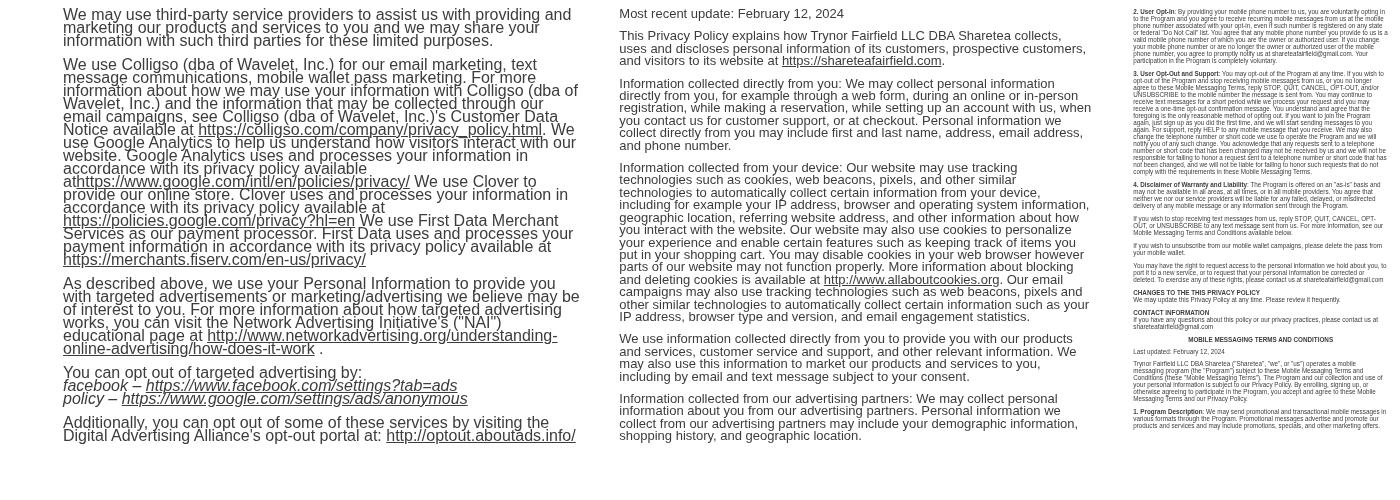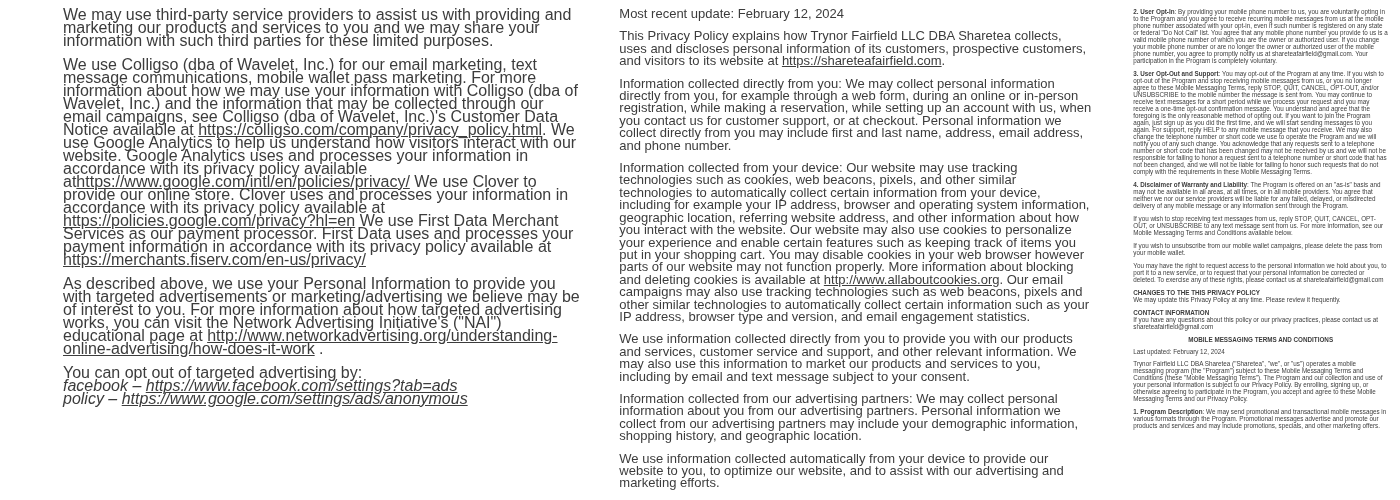--- a/index.html
+++ b/index.html
@@ -36,39 +36,39 @@
     <p class="indent"><span>We use Colligso (dba of Wavelet, Inc.) for our email marketing, text message communications, mobile wallet pass marketing. For more information about how we may use your information with Colligso (dba of Wavelet, Inc.) and the information that may be collected through our email campaigns, see Colligso (dba of Wavelet, Inc.)'s Customer Data Notice available at </span><span class="link">https://colligso.com/company/privacy_policy.html</span><span>. </span><span>We use Google Analytics to help us understand how visitors interact with our website. Google Analytics uses and processes your information in accordance with its privacy policy available at</span><span class="link">https://www.google.com/intl/en/policies/privacy/</span><span> </span><span>We use Clover to provide our online store. Clover uses and processes your information in accordance with its privacy policy available at </span><span class="link">https://policies.google.com/privacy?hl=en</span><span> </span><span>We use First Data Merchant Services as our payment processor. First Data uses and processes your payment information in accordance with its privacy policy available at </span><span class="link">https://merchants.fiserv.com/en-us/privacy/</span></p>
 
     <p><span>As described above, we use your Personal Information to provide you with targeted advertisements or marketing/advertising we believe may be of interest to you. For more information about how targeted advertising works, you can visit the Network Advertising Initiative's ("NAI") educational page at </span><span class="link">http://www.networkadvertising.org/understanding-online-advertising/how-does-it-work</span><span> .</span></p>
 
     <div style="margin-bottom:11px;">
       <div>You can opt out of targeted advertising by:</div>
       <div class="optout-line"><span>facebook – </span><span class="link">https://www.facebook.com/settings?tab=ads</span></div>
       <div class="optout-line"><span>policy – </span><span class="link">https://www.google.com/settings/ads/anonymous</span></div>
     </div>
 
+    <p><span>Additionally, you can opt out of some of these services by visiting the Digital Advertising Alliance's opt-out portal at: </span><span class="link">http://optout.aboutads.info/</span></p>
 
     <div>
     </div>
   </div>
 
   <div class="col col-mid">
     <p>Most recent update: February 12, 2024</p>
 
     <p><span>This Privacy Policy explains how Trynor Fairfield LLC DBA Sharetea collects, uses and discloses personal information of its customers, prospective customers, and visitors to its website at </span><span class="link">https://shareteafairfield.com</span><span>.</span></p>
 
     <p><span>Information collected directly from you</span><span>: We may collect personal information directly from you, for example through a web form, during an online or in-person registration, while making a reservation, while setting up an account with us, when you contact us for customer support, or at checkout. Personal information we collect directly from you may include first and last name, address, email address, and phone number.</span></p>
 
     <p><span>Information collected from your device</span><span>: Our website may use tracking technologies such as cookies, web beacons, pixels, and other similar technologies to automatically collect certain information from your device, including for example your IP address, browser and operating system information, geographic location, referring website address, and other information about how you interact with the website. Our website may also use cookies to personalize your experience and enable certain features such as keeping track of items you put in your shopping cart. You may disable cookies in your web browser however parts of our website may not function properly. More information about blocking and deleting cookies is available at </span><span class="link">http://www.allaboutcookies.org</span><span>. Our email campaigns may also use tracking technologies such as web beacons, pixels and other similar technologies to automatically collect certain information such as your IP address, browser type and version, and email engagement statistics.</span></p>
 
     <p>We use information collected directly from you to provide you with our products and services, customer service and support, and other relevant information. We may also use this information to market our products and services to you, including by email and text message subject to your consent.</p>
 
     <p><span>Information collected from our advertising partners</span><span>: We may collect personal information about you from our advertising partners. Personal information we collect from our advertising partners may include your demographic information, shopping history, and geographic location.</span></p>
 
-    <p>We use information collected automatically from your device to provide our website to you, to optimize our website, and to assist with our advertising and marketing efforts.</p>
   </div>
 
   <div class="col col-right">
     <p><span class="fine-title">2. User Opt-In</span><span>: By providing your mobile phone number to us, you are voluntarily opting in to the Program and you agree to receive recurring mobile messages from us at the mobile phone number associated with your opt-in, even if such number is registered on any state or federal "Do Not Call" list. You agree that any mobile phone number you provide to us is a valid mobile phone number of which you are the owner or authorized user. If you change your mobile phone number or are no longer the owner or authorized user of the mobile phone number, you agree to promptly notify us at shareteafairfield@gmail.com. Your participation in the Program is completely voluntary.</span></p>
 
     <p><span class="fine-title">3. User Opt-Out and Support</span><span>: You may opt-out of the Program at any time. If you wish to opt-out of the Program and stop receiving mobile messages from us, or you no longer agree to these Mobile Messaging Terms, reply STOP, QUIT, CANCEL, OPT-OUT, and/or UNSUBSCRIBE to the mobile number the message is sent from. You may continue to receive text messages for a short period while we process your request and you may receive a one-time opt-out confirmation message. You understand and agree that the foregoing is the only reasonable method of opting out. If you want to join the Program again, just sign up as you did the first time, and we will start sending messages to you again. For support, reply HELP to any mobile message that you receive. We may also change the telephone number or short code we use to operate the Program and we will notify you of any such change. You acknowledge that any requests sent to a telephone number or short code that has been changed may not be received by us and we will not be responsible for failing to honor a request sent to a telephone number or short code that has not been changed, and we will not be liable for failing to honor such requests that do not comply with the requirements in these Mobile Messaging Terms.</span></p>
 
     <p><span class="fine-title">4. Disclaimer of Warranty and Liability</span><span>: The Program is offered on an "as-is" basis and may not be available in all areas, at all times, or in all mobile providers. You agree that neither we nor our service providers will be liable for any failed, delayed, or misdirected delivery of any mobile message or any information sent through the Program.</span></p>
 
     <p>If you wish to stop receiving text messages from us, reply STOP, QUIT, CANCEL, OPT-OUT, or UNSUBSCRIBE to any text message sent from us. For more information, see our Mobile Messaging Terms and Conditions available below.</p>

